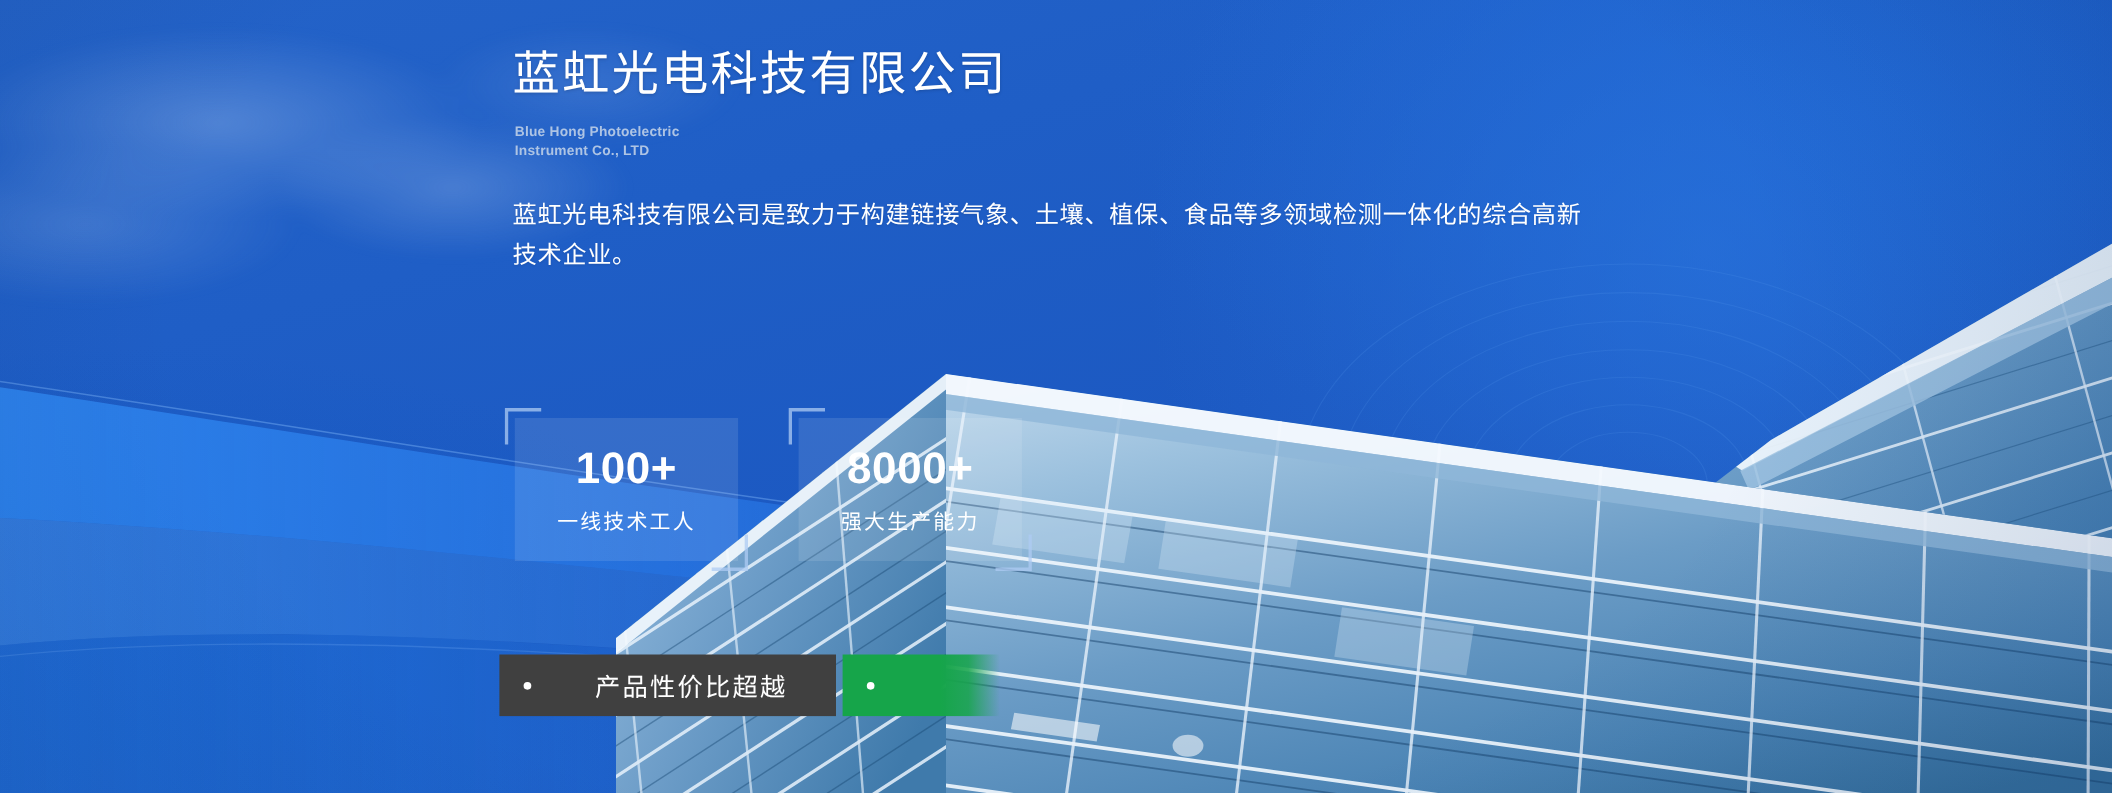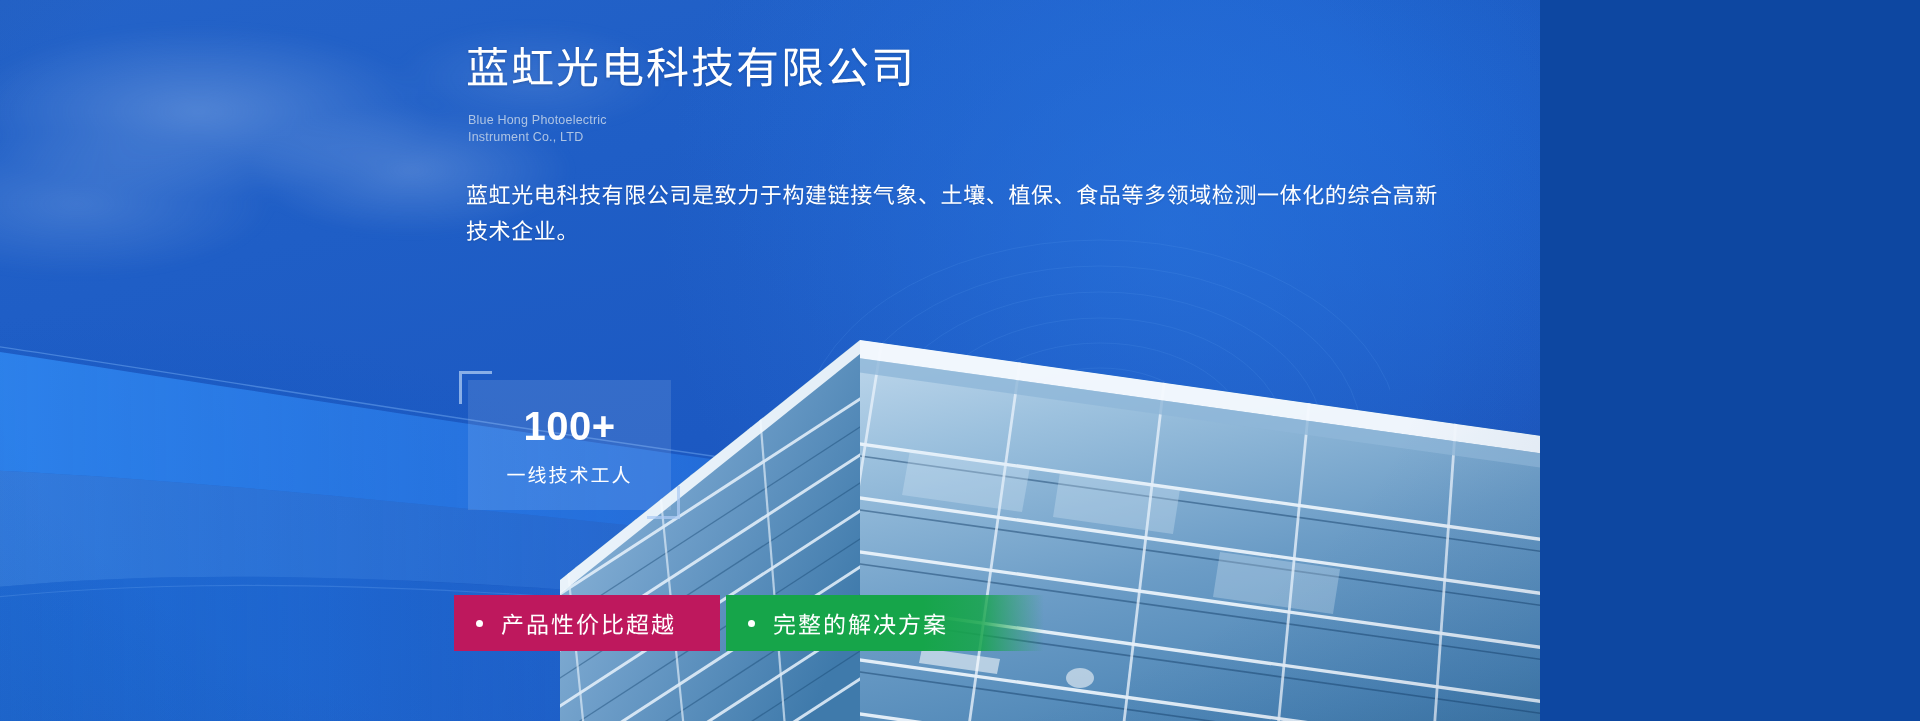--- a/index.html
+++ b/index.html
@@ -7,21 +7,21 @@
     margin: 0;
     padding: 0;
     background: #0d47a1;
   }
   body {
     font-family: "Liberation Sans", "DejaVu Sans", sans-serif;
   }
 
   .banner {
     position: relative;
-    width: 1540px;
+    width: 1920px;
     height: 721px;
     overflow: hidden;
     background: #1c5bc4;
     user-select: none;
   }
 
   
   .bg-sky {
     position: absolute;
     inset: 0;
@@ -124,21 +124,21 @@
     text-shadow: 0 1px 3px rgba(0,0,0,.18);
   }
 
   .brand-sub {
     position: absolute;
     left: 2px;
     top: 112px;
     margin: 0;
     font-size: 12.5px;
     line-height: 17px;
-    font-weight: 400;
+    font-weight: 700;
     letter-spacing: .2px;
     color: #aec4e4;
   }
   .brand-sub span { display: block; }
 
   .para {
     position: absolute;
     left: 0;
     margin: 0;
     width: 990px;
@@ -218,22 +218,23 @@
     height: 56px;
     display: flex;
     align-items: center;
     padding: 0 28px 0 22px;
     color: #ffffff;
     font-size: 23px;
     letter-spacing: 2px;
     white-space: nowrap;
   }
   .tag-1 {
-    background: #be185d;
+    background: #404040;
     padding-right: 44px;
+    gap: 40px;
   }
   .tag-2 {
     background: linear-gradient(to right, #16a54a 0%, #16a54a 62%, rgba(22,165,74,0.86) 80%, rgba(22,165,74,0.0) 100%);
     padding-right: 96px;
   }
   .tag-dot {
     width: 7px;
     height: 7px;
     border-radius: 50%;
     background: #ffffff;
@@ -458,31 +459,34 @@
     <p class="para para-1">蓝虹光电科技有限公司是致力于构建链接气象、土壤、植保、食品等多领域检测一体化的综合高新技术企业。</p>
 
 
     <div class="stats">
 
       <div class="stat-card">
         <div class="stat-value">100+</div>
         <div class="stat-label">一线技术工人</div>
       </div>
 
+      <div class="stat-card">
+        <div class="stat-value">8000+</div>
+        <div class="stat-label">强大生产能力</div>
+      </div>
 
     </div>
   </div>
 
   <div class="tags">
 
     <div class="tag tag-1">
       <span class="tag-dot"></span>
       <span>产品性价比超越</span>
     </div>
 
     <div class="tag tag-2">
       <span class="tag-dot"></span>
-      <span>完整的解决方案</span>
     </div>
 
   </div>
 
 </div>
 
 </body></html>

